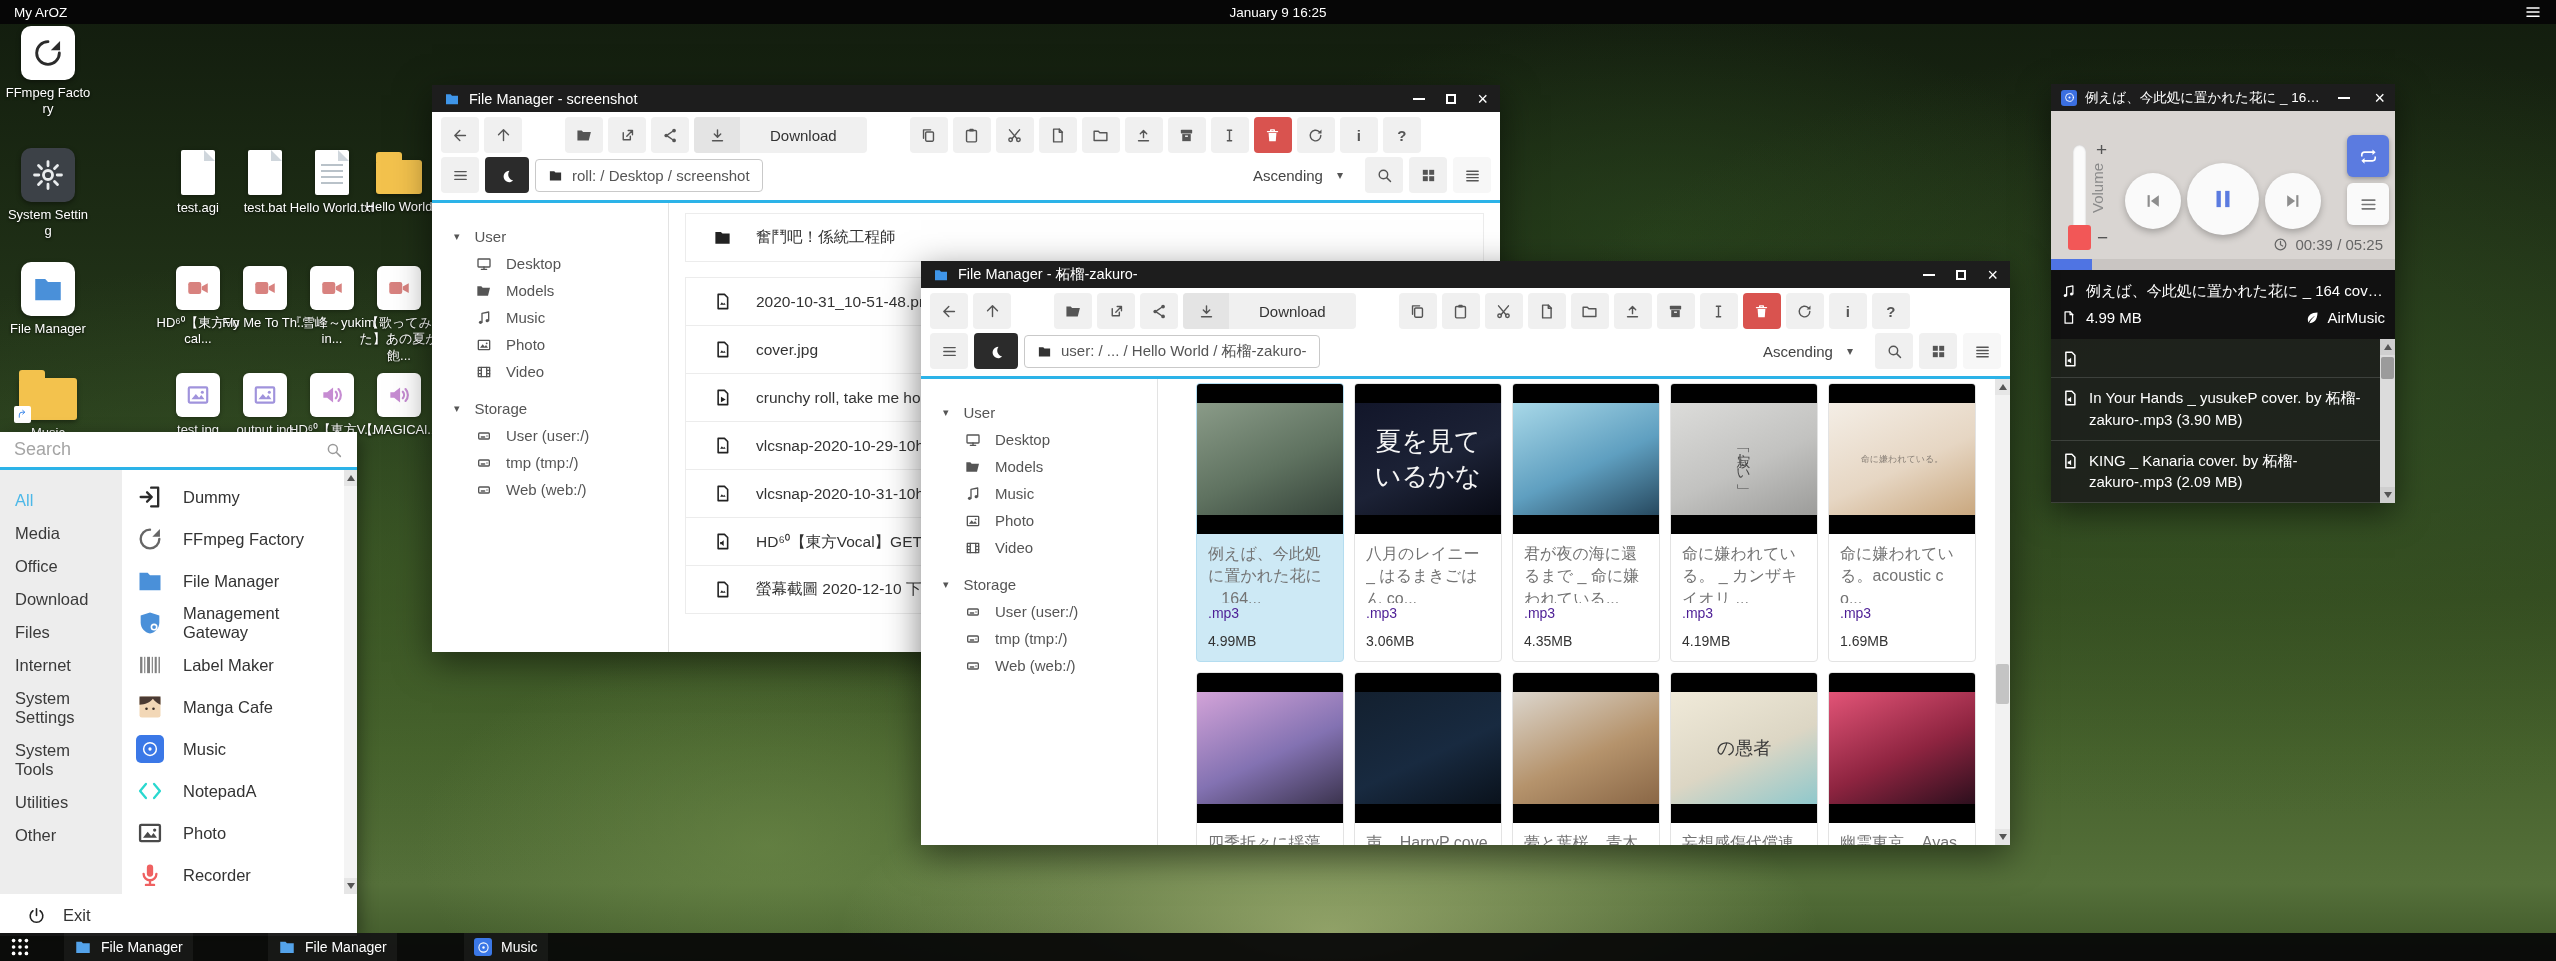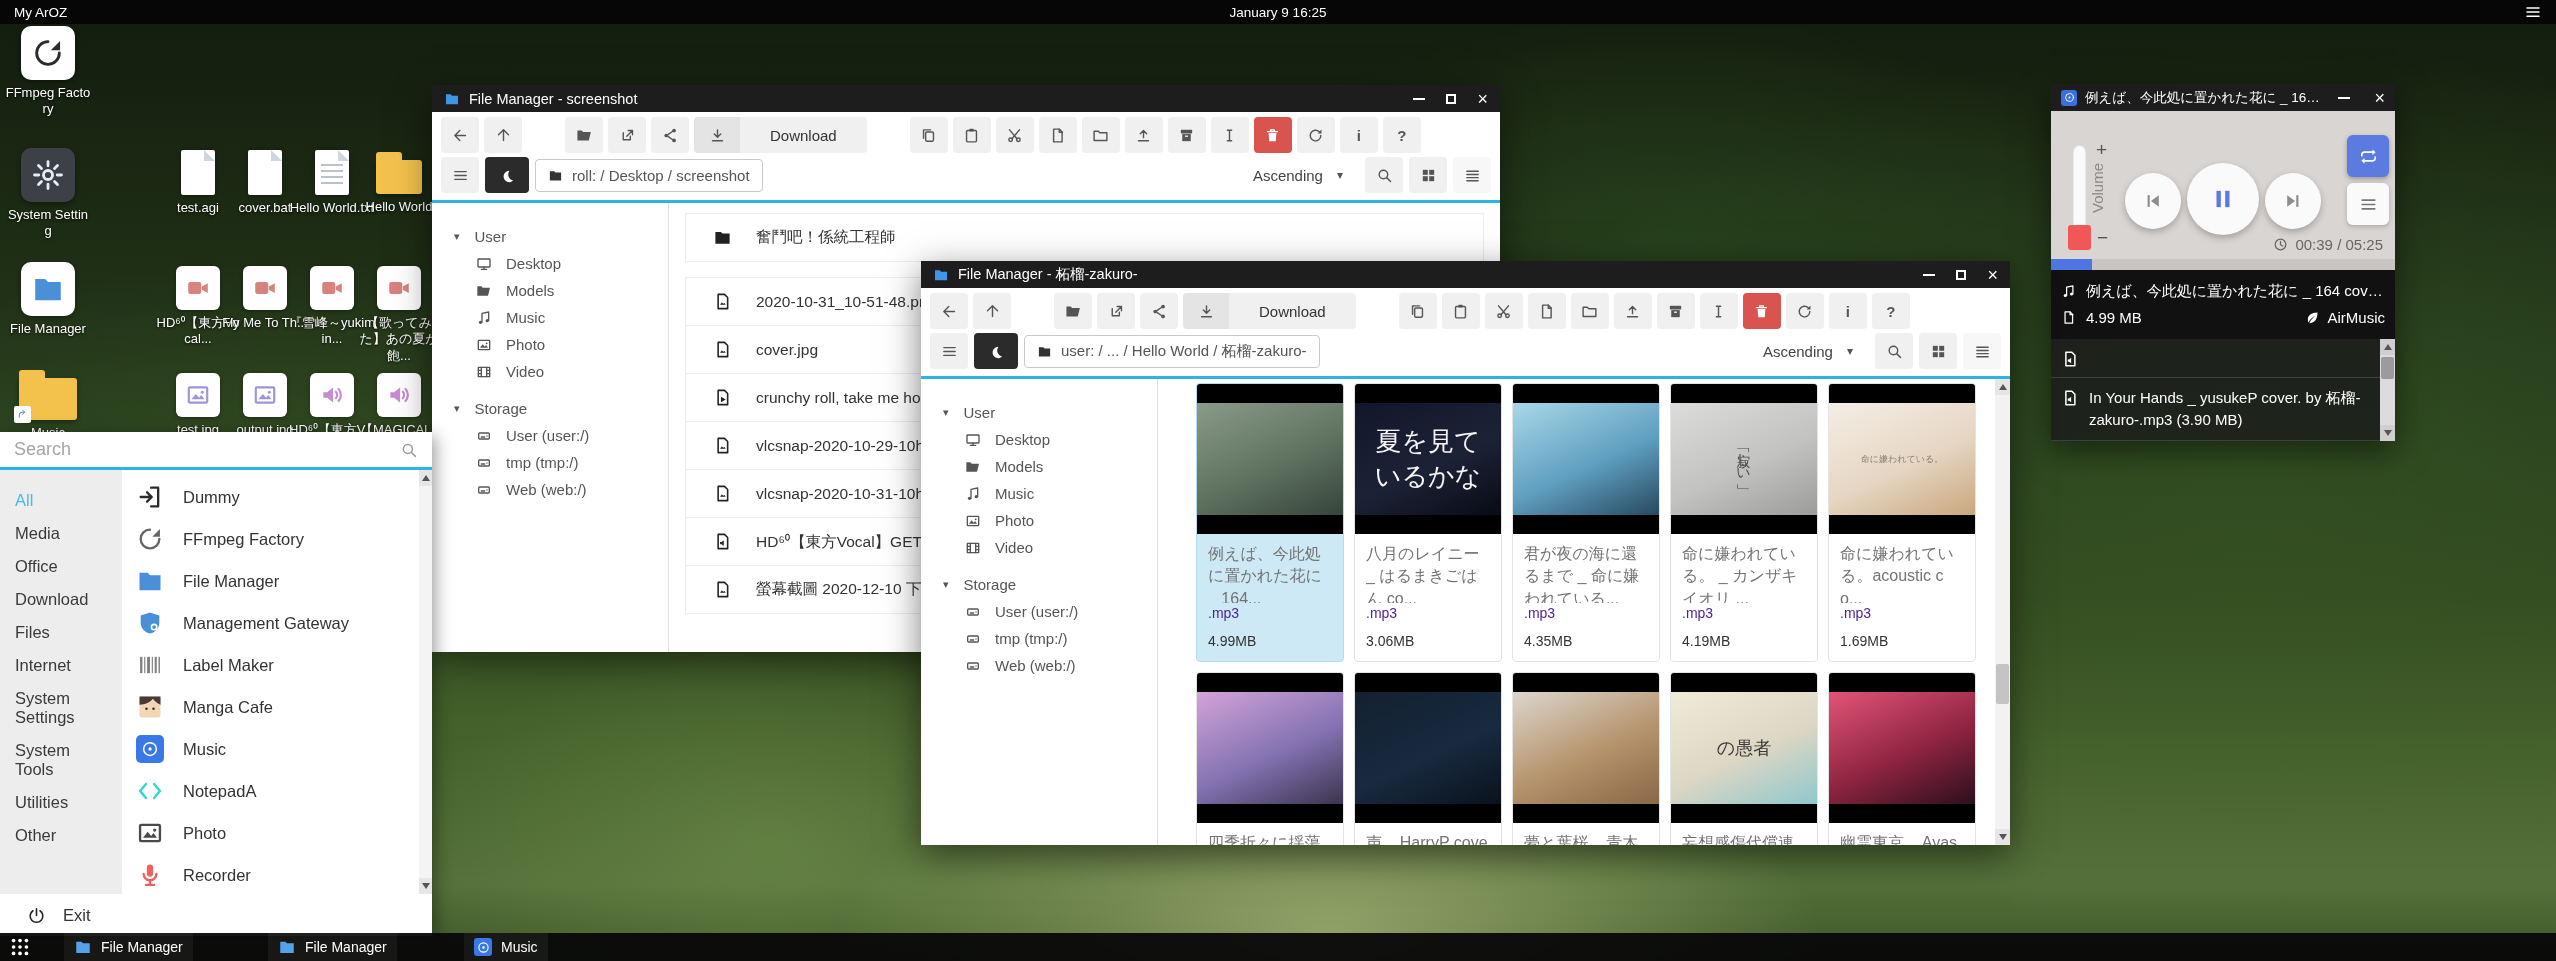--- a/index.html
+++ b/index.html
@@ -98,21 +98,21 @@
 .tile-size{font-size:14px;color:#333;margin-top:12px}
 
 .vscroll{position:absolute;right:0;top:0;bottom:0;width:15px;background:#f2f2f2;z-index:3}
 .sbtn{position:absolute;left:0;width:15px;height:16px;background:#e6e6e6;display:flex;align-items:center;justify-content:center;cursor:pointer}
 .sbtn.up{top:0}.sbtn.down{bottom:0}
 .tri-u{width:0;height:0;border-left:4px solid transparent;border-right:4px solid transparent;border-bottom:6px solid #555}
 .tri-d{width:0;height:0;border-left:4px solid transparent;border-right:4px solid transparent;border-top:6px solid #555}
 .sthumb{position:absolute;left:1px;width:13px;background:#c4c4c4;border-radius:2px;cursor:grab}
 
 
-#startmenu{position:absolute;left:0;top:432px;width:432px;height:504px;background:#fff;z-index:40;display:flex;flex-direction:column;box-shadow:3px 4px 16px rgba(0,0,0,.4)}
+#startmenu{position:absolute;left:0;top:432px;width:357px;height:504px;background:#fff;z-index:40;display:flex;flex-direction:column;box-shadow:3px 4px 16px rgba(0,0,0,.4)}
 .search-row{height:38px;flex:none;display:flex;align-items:center;padding:0 14px;border-bottom:3px solid #2cb3e8}
 .search-row input{flex:1;border:none;outline:none;font-size:18px;color:#333;font-family:inherit}
 .search-row input::placeholder{color:#a5a5a5}
 .search-row .ic{width:18px;height:18px;color:#9a9a9a}
 .menu-cols{flex:1;display:flex;overflow:hidden}
 .cats{width:122px;flex:none;background:#ededed;padding-top:14px}
 .cat{padding:7px 15px;font-size:16.5px;color:#3a3a3a;cursor:pointer}
 .cat.active{color:#4cb8e8}
 .apps{flex:1;position:relative;padding:6px 14px 0;overflow:hidden}
 .app-row{display:flex;align-items:center;gap:19px;height:42px;font-size:16.5px;color:#333;cursor:pointer}
@@ -224,21 +224,21 @@
         </span>
       </span>
       <span class="dlabel">Music</span>
     </div>
     <div class="dicon" style="left:152px;top:150px">
       <span class="sheet"></span>
       <span class="dlabel">test.agi</span>
     </div>
     <div class="dicon" style="left:219px;top:150px">
       <span class="sheet"></span>
-      <span class="dlabel">cover.bat</span>
+      <span class="dlabel">test.bat</span>
     </div>
     <div class="dicon" style="left:286px;top:150px">
       <span class="sheet lines"></span>
       <span class="dlabel">Hello World.txt</span>
     </div>
     <div class="dicon" style="left:353px;top:150px">
       <span class="dfolder sm"></span>
       <span class="dlabel">Hello World</span>
     </div>
     <div class="dicon" style="left:152px;top:266px">
@@ -1310,20 +1310,29 @@
         </span>
       </div>
       <div class="pl-item">
         <span class="ic" style="">
           <svg viewBox="0 0 24 24">
             <path d="M6.5 3h8l4 4v14h-12z" class="st"></path>
             <path d="M9 12.5v3h1.8l2.7 2.2v-7.4l-2.7 2.2z" class="fl"></path>
           </svg>
         </span>
         <span>In Your Hands _ yusukeP cover. by 柘榴-zakuro-.mp3 (3.90 MB)</span>
+      </div>
+      <div class="pl-item">
+        <span class="ic" style="">
+          <svg viewBox="0 0 24 24">
+            <path d="M6.5 3h8l4 4v14h-12z" class="st"></path>
+            <path d="M9 12.5v3h1.8l2.7 2.2v-7.4l-2.7 2.2z" class="fl"></path>
+          </svg>
+        </span>
+        <span>KING _ Kanaria cover. by 柘榴-zakuro-.mp3 (2.09 MB)</span>
       </div>
     <div class="pl-scroll">
       <span class="sbtn up">
           <span class="tri-u"></span>
         </span>
       <span class="sthumb" style="top:18px;height:22px"></span>
       <span class="sbtn down">
           <span class="tri-d"></span>
         </span>
     </div>

